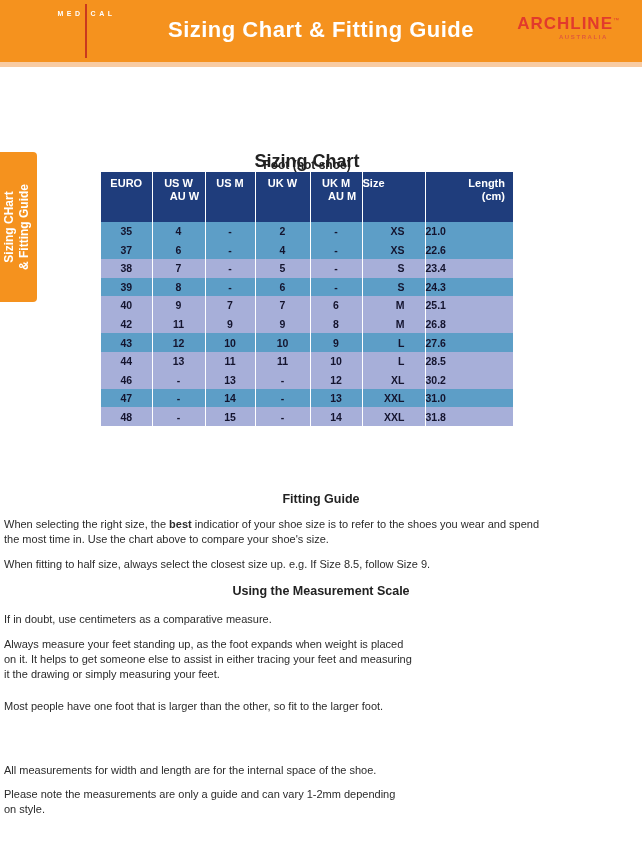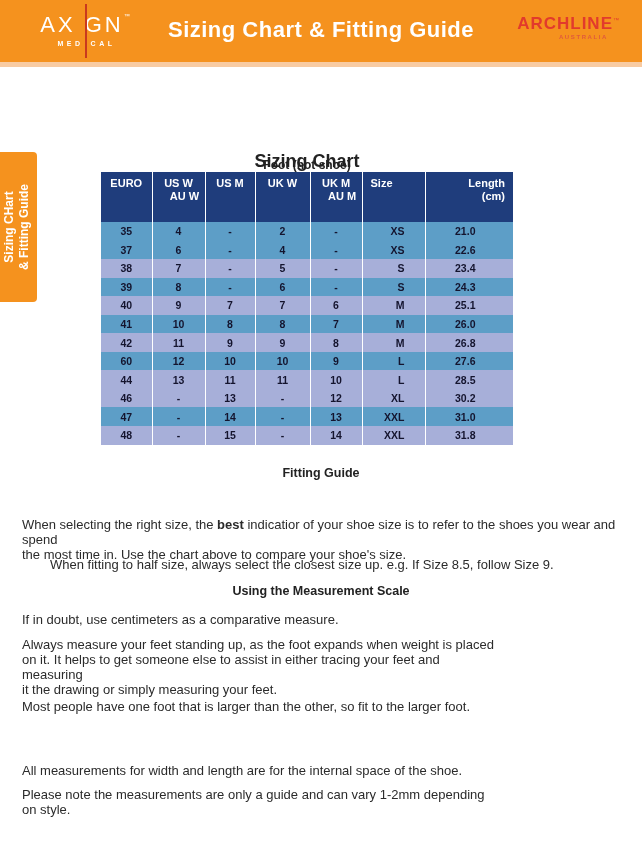--- a/index.html
+++ b/index.html
@@ -50,34 +50,34 @@
 
   table.sizing { position:absolute; left:101px; top:172px; width:412px; border-collapse:collapse; table-layout:fixed; }
   table.sizing col:nth-child(1){width:51px;} table.sizing col:nth-child(2){width:53px;}
   table.sizing col:nth-child(3){width:50px;} table.sizing col:nth-child(4){width:55px;}
   table.sizing col:nth-child(5){width:52px;} table.sizing col:nth-child(6){width:63px;}
   table.sizing col:nth-child(7){width:88px;}
   table.sizing th, table.sizing td { border-right:1px solid #fff; }
   table.sizing th:last-child, table.sizing td:last-child { border-right:none; }
   table.sizing thead th { background:var(--navy); color:#fff; font-size:11px; font-weight:700; height:50px; vertical-align:top; padding-top:5px; text-align:center; }
   table.sizing thead th .l2 { margin-top:1px; min-height:13px;margin-left:12px; }
-  table.sizing thead th.col-size { text-align:left; padding-left:8px; }
+  table.sizing thead th.col-size { text-align:left; }
   table.sizing thead th.col-length { text-align:right; padding-right:8px; }
   table.sizing td { height:18.55px; font-size:10.5px; font-weight:700; color:var(--cell_text); text-align:center; padding:0; }
   table.sizing td.col-size { padding-right:20px;text-align:right; }
-  table.sizing td.col-length { text-align:center; padding-right:8px; }
+  table.sizing td.col-length { text-align:left; padding-right:8px; }
   table.sizing tr.stripe-a td { background:var(--row_blue); }
   table.sizing tr.stripe-b td { background:var(--row_periwinkle); }
 
   
   .doc-h { position:absolute; left:0; width:642px; text-align:center; font-size:12.5px; font-weight:700; color:#222; }
-  .doc-p { position:absolute; left:22px; font-size:13px; line-height:15px; color:#2b2b2b; white-space:pre-line; }
-  #h-fitting { top:466px;text-align:center; }
+  .doc-p { position:absolute; left:4px; font-size:11px; line-height:15px; color:#2b2b2b; white-space:pre-line; }
+  #h-fitting { top:492px;text-align:center; }
   #p1 { top:517px; width:600px; }
-  #p2 { top:557px; width:600px;margin-left:28px; }
+  #p2 { top:557px; width:600px; }
   #h-scale { top:584px; }
   #p3 { top:612px; width:600px; }
   #p4 { top:637px; width:480px; }
   #p5 { top:699px; width:600px; }
   #p6 { top:763px; width:600px; }
   #p7 { top:787px; width:600px; }
 
   
   .foot-figure { position:absolute; left:488px; top:645px; width:150px; height:150px; }
   .foot-figure svg { position:absolute; left:0; top:0; }
@@ -85,26 +85,20 @@
   .label-width { left:34px; top:50px; }
   .label-length { left:-3px; top:68px; transform:rotate(-90deg); }
 </style>
 </head>
 <body>
 
 <div class="page">
 
   <header class="banner">
     <div class="axign">
-      <div class="axign-row">
-        <span>AX</span>
-          <span class="axign-gap"></span>
-          <span>GN</span>
-          <sup class="axign-tm">™</sup>
-      </div>
       <div class="axign-sub">
         <span>MED</span>
           <span>CAL</span>
       </div>
       <span class="axign-line"></span>
     </div>
 
     <h1 class="banner-title">Sizing Chart &amp; Fitting Guide</h1>
 
     <div class="archline">
@@ -205,40 +199,31 @@
         </tr>
         <tr class="stripe-b">
           <td class="">40</td>
           <td class="">9</td>
           <td class="">7</td>
           <td class="">7</td>
           <td class="">6</td>
           <td class="col-size">M</td>
           <td class="col-length">25.1</td>
         </tr>
-        <tr class="stripe-a">
-          <td class="">41</td>
-          <td class="">10</td>
-          <td class="">8</td>
-          <td class="">8</td>
-          <td class="">7</td>
-          <td class="col-size">M</td>
-          <td class="col-length">26.0</td>
-        </tr>
         <tr class="stripe-b">
           <td class="">42</td>
           <td class="">11</td>
           <td class="">9</td>
           <td class="">9</td>
           <td class="">8</td>
           <td class="col-size">M</td>
           <td class="col-length">26.8</td>
         </tr>
         <tr class="stripe-a">
-          <td class="">60</td>
+          <td class="">43</td>
           <td class="">12</td>
           <td class="">10</td>
           <td class="">10</td>
           <td class="">9</td>
           <td class="col-size">L</td>
           <td class="col-length">27.6</td>
         </tr>
         <tr class="stripe-b">
           <td class="">44</td>
           <td class="">13</td>

